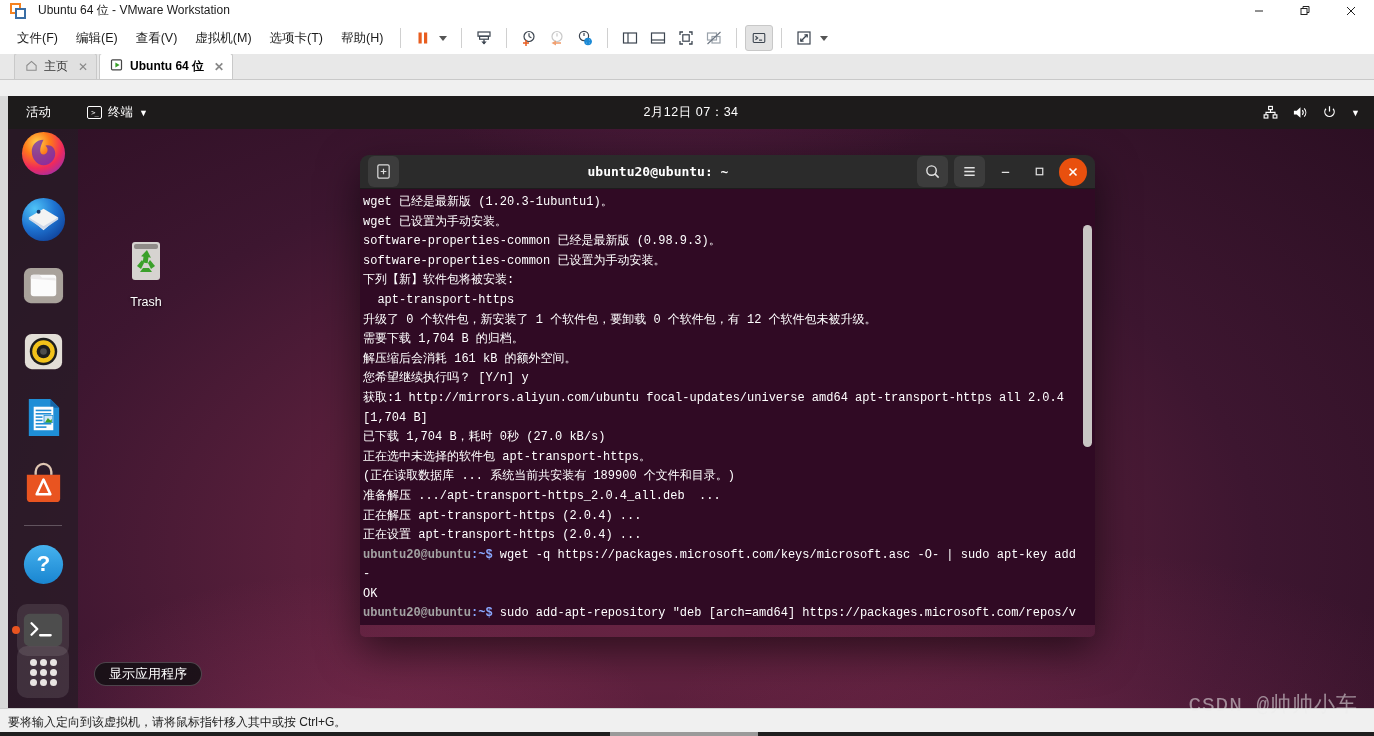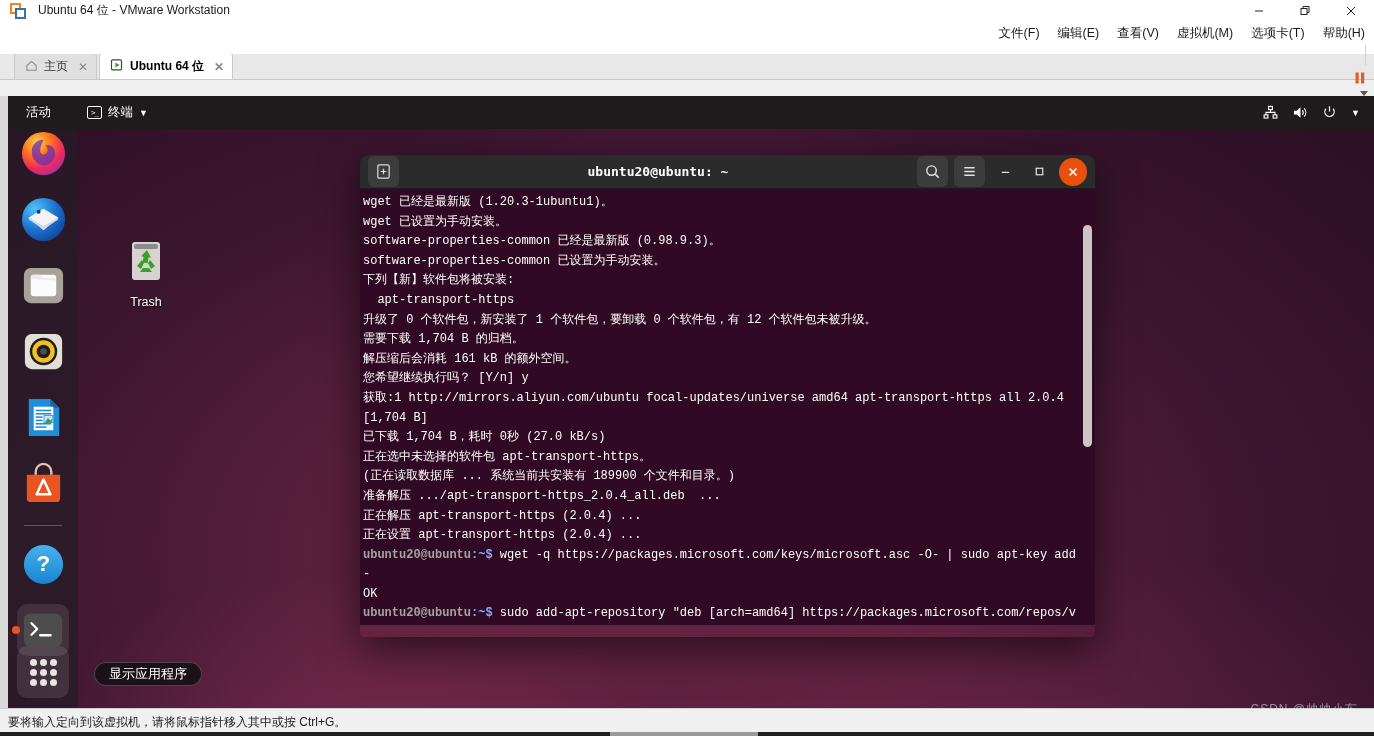--- a/index.html
+++ b/index.html
@@ -36,23 +36,22 @@
   .vm-winbtns {
     position: absolute; right: 0; top: 0; height: 22px; display: flex;
   }
   .vm-winbtn {
     width: 46px; height: 22px; display: flex; align-items: center;
     justify-content: center; font-size: 12px; color: #222; cursor: default;
   }
 
   
   .vm-menubar {
-    height: 32px; background: #ffffff; display: flex; align-items: flex-end;
+    height: 32px; background: #ffffff; display: flex; align-items: center;
     position: relative;
-    flex-direction: column;
   }
   .vm-menu-item {
     font-size: 12.5px; color: #1a1a1a; padding: 3px 9px; cursor: default;
     white-space: nowrap;
   }
   .vm-tb-sep {
     width: 1px; height: 20px; background: #d0d0d0; margin: 0 8px; flex: none;
   }
   .vm-tb-btn {
     width: 28px; height: 26px; display: flex; align-items: center;
@@ -226,23 +225,23 @@
 
   
   .vm-statusbar {
     position: absolute; left: 0; top: 708px; width: 1374px; height: 28px;
     background: #f0f0f0; border-top: 1px solid #cfcfcf;
     display: flex; align-items: center; font-size: 12px; color: #222;
     padding-left: 8px;
   }
   .watermark {
     position: absolute; right: 16px; bottom: 18px; z-index: 60;
-    font-size: 12px; color: rgba(235,235,235,0.55);
+    font-size: 21px; color: rgba(235,235,235,0.55);
     letter-spacing: 1px; pointer-events: none;
-    font-family: Liberation Sans, sans-serif;
+    font-family: Liberation Mono, monospace;
   }
   .taskbar-hint {
     position: absolute; left: 0; bottom: 0; width: 1374px; height: 4px;
     background: #1f1f1f;
   }
   .taskbar-hint .seg {
     position: absolute; top: 0; height: 4px; background: #9a9a9a;
   }
 </style>
 </head>
@@ -419,20 +418,21 @@
     <div class="guest-screen">
       <div class="wallpaper-swoosh"></div>
 
       <div class="ub-topbar">
         <div class="ub-activities">活动</div>
         <div class="ub-appmenu">
           <span class="ub-termglyph">&gt;_</span>
           <span>终端</span>
           <span style="font-size:9px;">▼</span>
         </div>
+        <div class="ub-clock">2月12日 07：34</div>
         <div class="ub-tray">
           <span>
             <svg width="15" height="15" viewBox="0 0 16 16">
               <rect x="6" y="1.5" width="4" height="3.4" fill="none" stroke="#fff" stroke-width="1.2"></rect>
               <rect x="1.2" y="10.5" width="4" height="3.4" fill="none" stroke="#fff" stroke-width="1.2"></rect>
               <rect x="10.8" y="10.5" width="4" height="3.4" fill="none" stroke="#fff" stroke-width="1.2"></rect>
               <path d="M8,4.9 L8,7.8 M3.2,10.5 L3.2,7.8 L12.8,7.8 L12.8,10.5" fill="none" stroke="#fff" stroke-width="1.2"></path>
             </svg>
           </span>
           <span>

